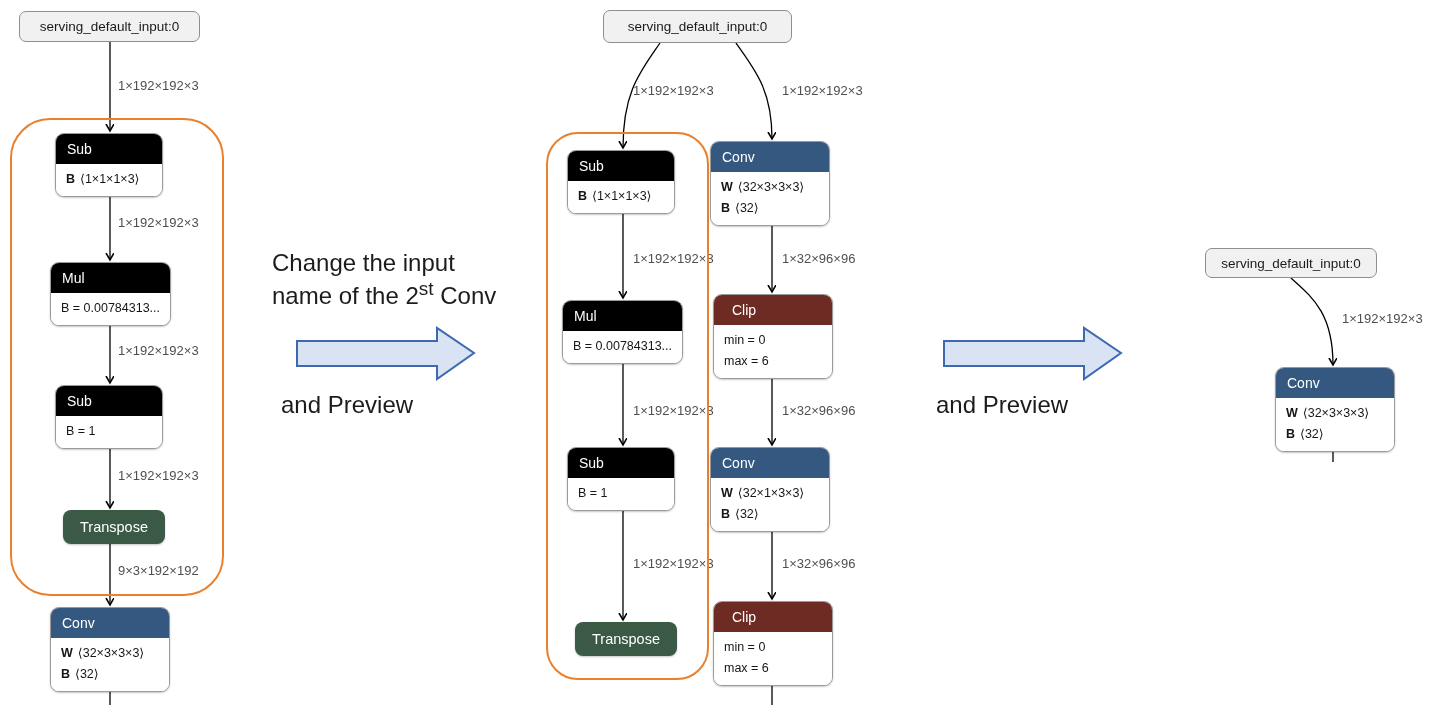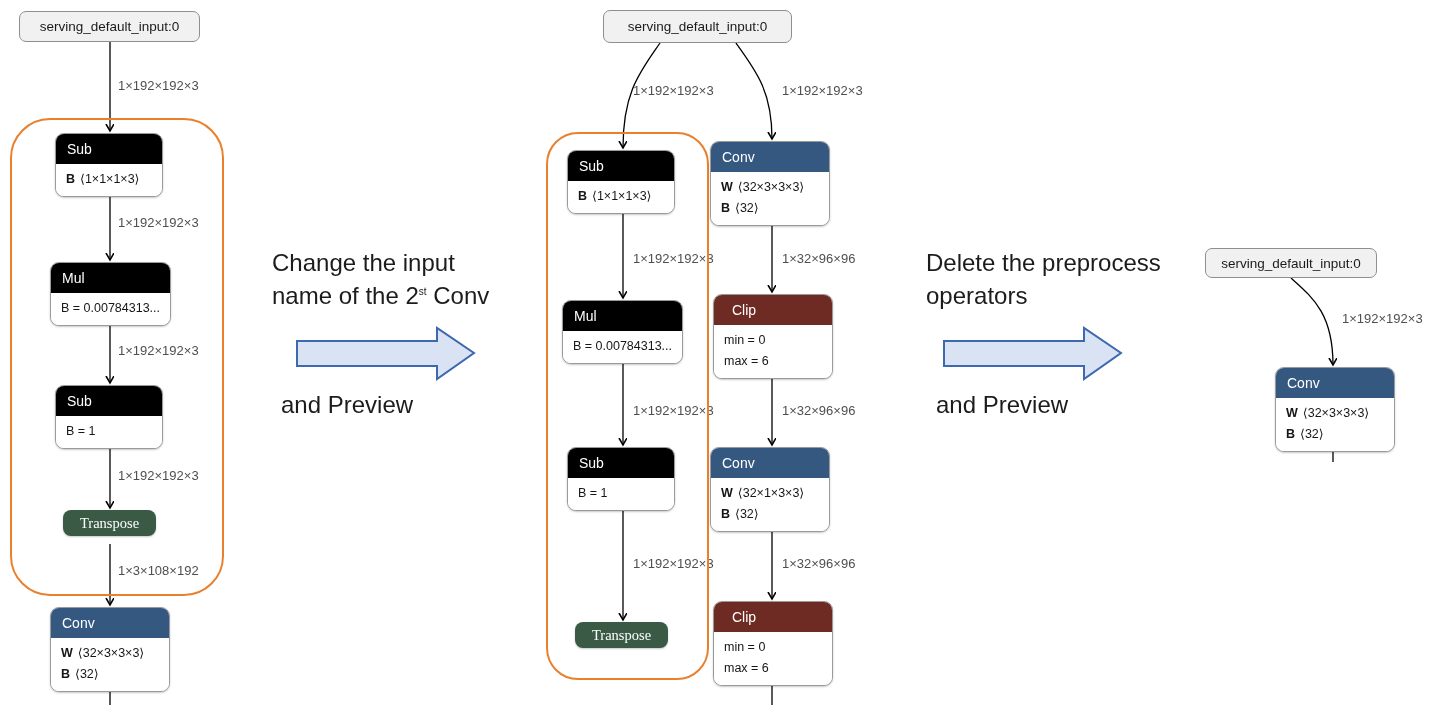--- a/index.html
+++ b/index.html
@@ -17,29 +17,29 @@
   .node-hdr{color:#fff;font-size:14px;line-height:18px;padding:6px 11px;border-radius:8px 8px 0 0;white-space:nowrap;}
   .hdr-black{background:var(--c-op_black);}
   .hdr-conv{background:var(--c-conv);}
   .hdr-clip{background:var(--c-clip);padding-left:18px;}
   .node-body{padding:5px 10px 6px;font-size:12.5px;color:#161616;background:#fff;border-radius:0 0 8px 8px;}
   .node-body .row{line-height:21px;white-space:nowrap;}
   .k{font-weight:bold;margin-right:5px;}
 
   .pill{position:absolute;background:var(--c-transpose);color:#fff;font-size:14.5px;
         display:flex;align-items:center;justify-content:center;border-radius:8px;
-        padding:0 17px;height:26px;box-shadow:0 1px 2px rgba(0,0,0,.22);white-space:nowrap;font-family:Liberation Serif, serif;}
+        padding:0 17px;height:34px;box-shadow:0 1px 2px rgba(0,0,0,.22);white-space:nowrap;}
 
   .elabel{position:absolute;font-size:13px;color:var(--c-edge_label);white-space:nowrap;}
 
   .orange-box{position:absolute;border:2.5px solid var(--c-orange);background:transparent;box-sizing:border-box;}
 
   .ann{position:absolute;font-family:Liberation Sans, sans-serif;font-size:24px;
        line-height:33px;color:#1c1c1c;white-space:nowrap;}
-  .ann sup{font-size:10px;line-height:0;}
+  .ann sup{font-size:19px;line-height:0;}
 </style>
 </head>
 <body>
 
 <div class="stage">
 
   <svg class="layer" width="1438" height="711" viewBox="0 0 1438 711">
     <defs>
       <marker id="ah" markerWidth="10" markerHeight="10" refX="7" refY="4" orient="auto" markerUnits="userSpaceOnUse">
         <polyline points="0,0 7,4 0,8" fill="none" stroke="#000" stroke-width="1.6"></polyline>
@@ -73,21 +73,21 @@
     </g>
 
     <polygon points="297,341 437,341 437,328 474,353 437,379 437,366 297,366" fill="var(--c-arrow_fill)" stroke="var(--c-arrow_stroke)" stroke-width="2"></polygon>
     <polygon points="944,341 1084,341 1084,328 1121,353 1084,379 1084,366 944,366" fill="var(--c-arrow_fill)" stroke="var(--c-arrow_stroke)" stroke-width="2"></polygon>
   </svg>
 
   <div class="elabel" style="left:118px;top:78px">1×192×192×3</div>
   <div class="elabel" style="left:118px;top:215px">1×192×192×3</div>
   <div class="elabel" style="left:118px;top:343px">1×192×192×3</div>
   <div class="elabel" style="left:118px;top:468px">1×192×192×3</div>
-  <div class="elabel" style="left:118px;top:563px">1×3×108×192</div>
+  <div class="elabel" style="left:118px;top:563px">9×3×192×192</div>
 
   <div class="elabel" style="left:633px;top:83px">1×192×192×3</div>
   <div class="elabel" style="left:633px;top:251px">1×192×192×3</div>
   <div class="elabel" style="left:633px;top:403px">1×192×192×3</div>
   <div class="elabel" style="left:633px;top:556px">1×192×192×3</div>
 
   <div class="elabel" style="left:782px;top:83px">1×192×192×3</div>
   <div class="elabel" style="left:782px;top:251px">1×32×96×96</div>
   <div class="elabel" style="left:782px;top:403px">1×32×96×96</div>
   <div class="elabel" style="left:782px;top:556px">1×32×96×96</div>
@@ -200,19 +200,15 @@
       <div class="row"><span class="k">B</span><span>⟨32⟩</span></div>
     </div>
   </div>
 
   <div class="ann" style="left:272px;top:246px">
     <div>Change the input</div>
     <div><span>name of the 2</span><sup>st</sup><span> Conv</span></div>
   </div>
   <div class="ann" style="left:281px;top:388px">and Preview</div>
 
-  <div class="ann" style="left:926px;top:246px">
-    <div>Delete the preprocess</div>
-    <div>operators</div>
-  </div>
   <div class="ann" style="left:936px;top:388px">and Preview</div>
 
 </div>
 
 </body></html>

